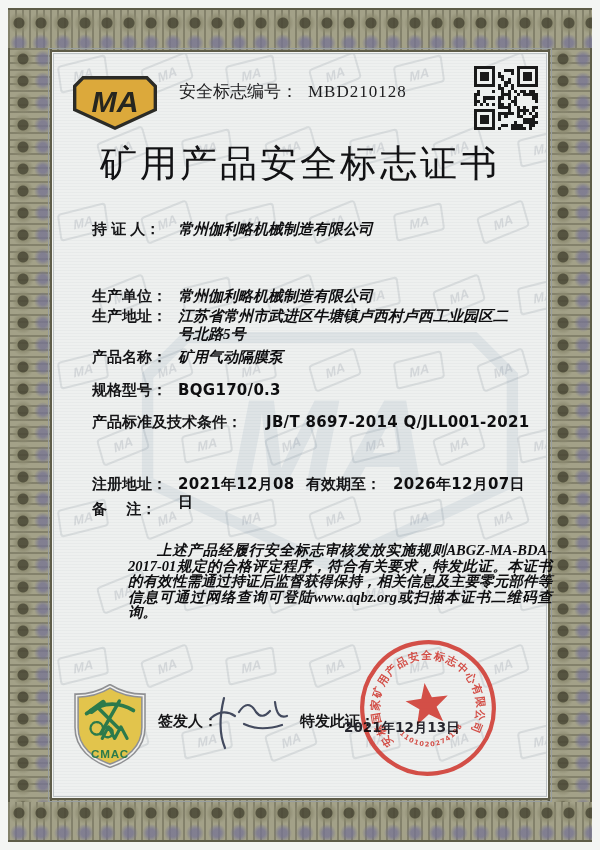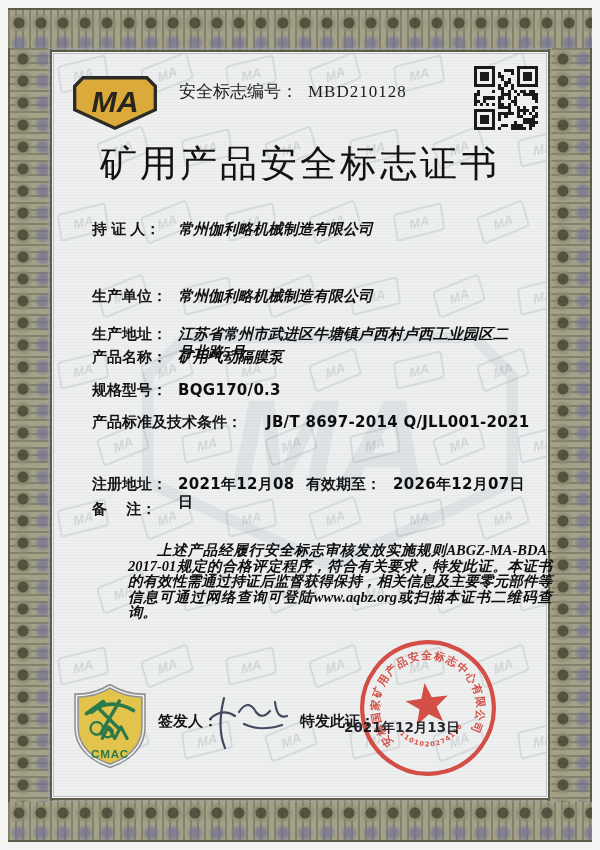--- a/index.html
+++ b/index.html
@@ -283,21 +283,21 @@
     <div class="abs title">矿用产品安全标志证书</div>
 
     <div class="row" style="top:220px;">
       <span class="lab">持 证 人：</span>
       <span class="val">常州伽利略机械制造有限公司</span>
     </div>
     <div class="row" style="top:287px;">
       <span class="lab">生产单位：</span>
       <span class="val">常州伽利略机械制造有限公司</span>
     </div>
-    <div class="row" style="top:325px;">
+    <div class="row" style="top:307px;">
       <span class="lab">生产地址：</span>
       <span class="val wrapval">江苏省常州市武进区牛塘镇卢西村卢西工业园区二号北路5号</span>
     </div>
     <div class="row" style="top:348px;">
       <span class="lab">产品名称：</span>
       <span class="val">矿用气动隔膜泵</span>
     </div>
     <div class="row" style="top:381px;">
       <span class="lab">规格型号：</span>
       <span class="val num">BQG170/0.3</span>

